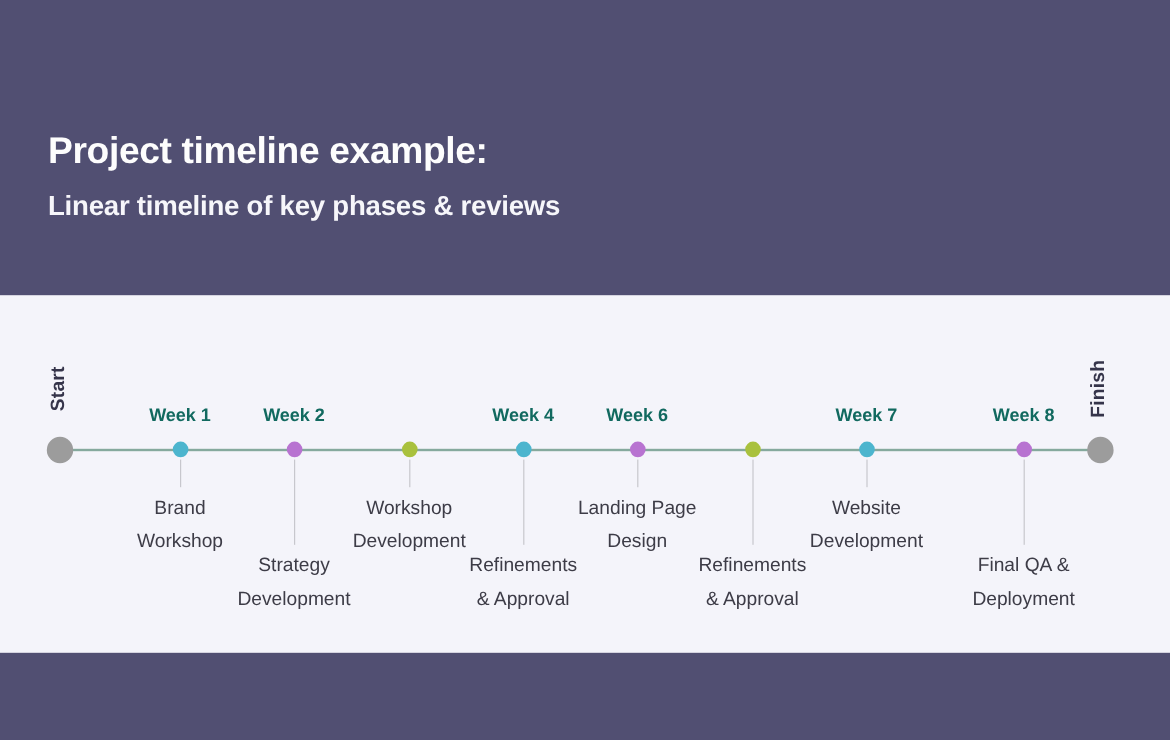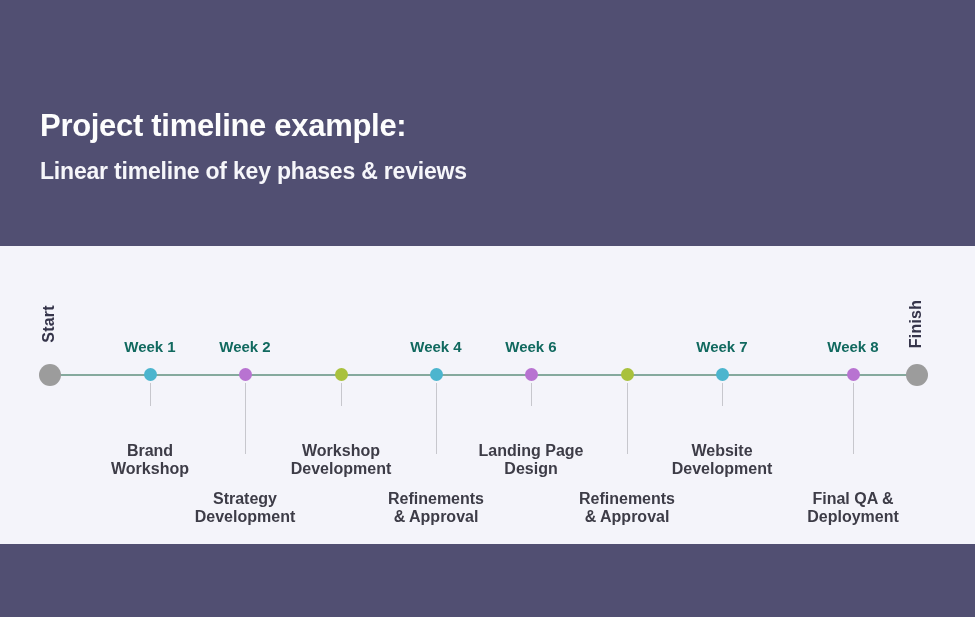--- a/index.html
+++ b/index.html
@@ -101,25 +101,24 @@
     width: 1px;
     background: #c7c7cd;
   }
   .upper .conn { height: 23px; }
   .lower .conn { height: 71px; }
   .phase {
     position: absolute;
     left: 0;
     width: 100%;
     font-size: 16px;
-    font-weight: 700;
-    line-height: 18px;
+    font-weight: 400;
+    line-height: 28px;
     color: #3d3c47;
     white-space: pre-line;
-    margin-top: 32px;
   }
   .upper .phase { top: 164px; }
   .lower .phase { top: 212px; }
 </style>
 </head>
 <body>
 
 <div class="header">
   <h1>Project timeline example:</h1>
   <h2>Linear timeline of key phases &amp; reviews</h2>

